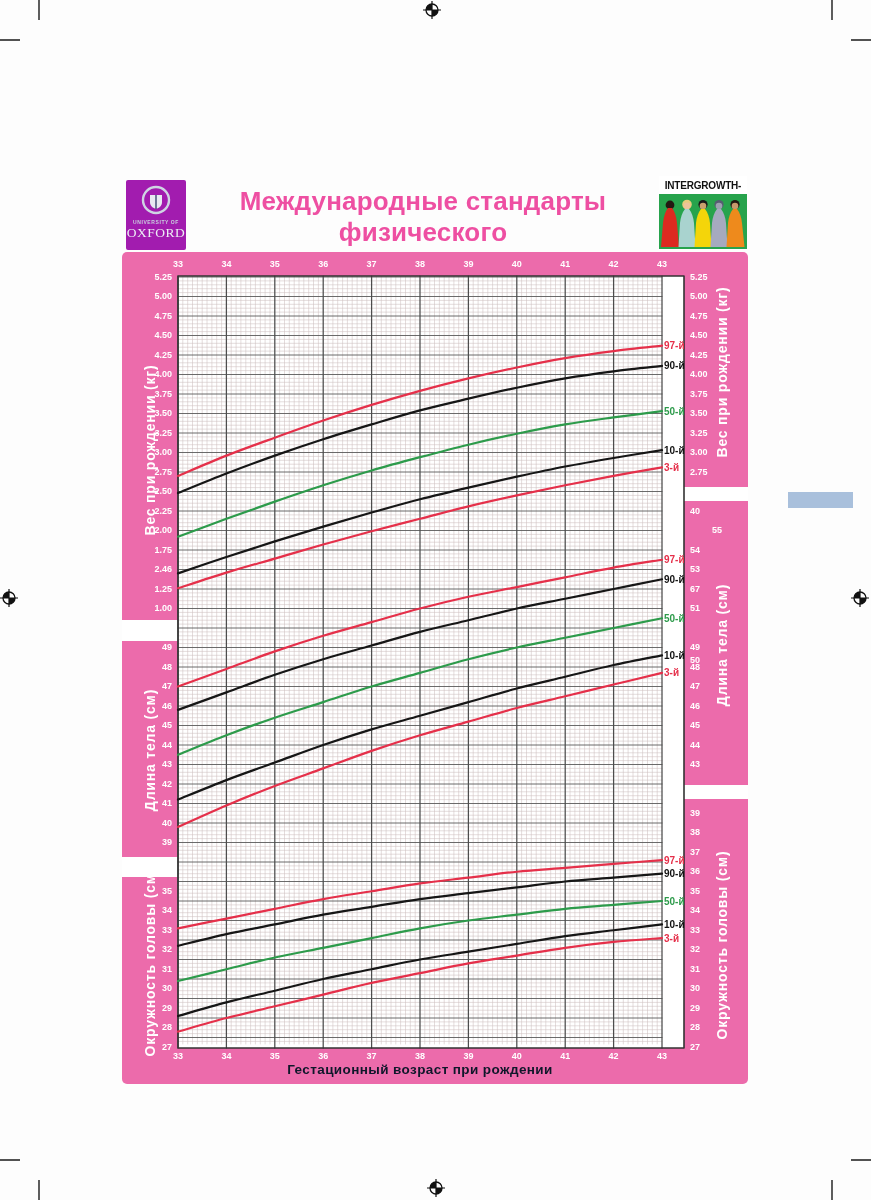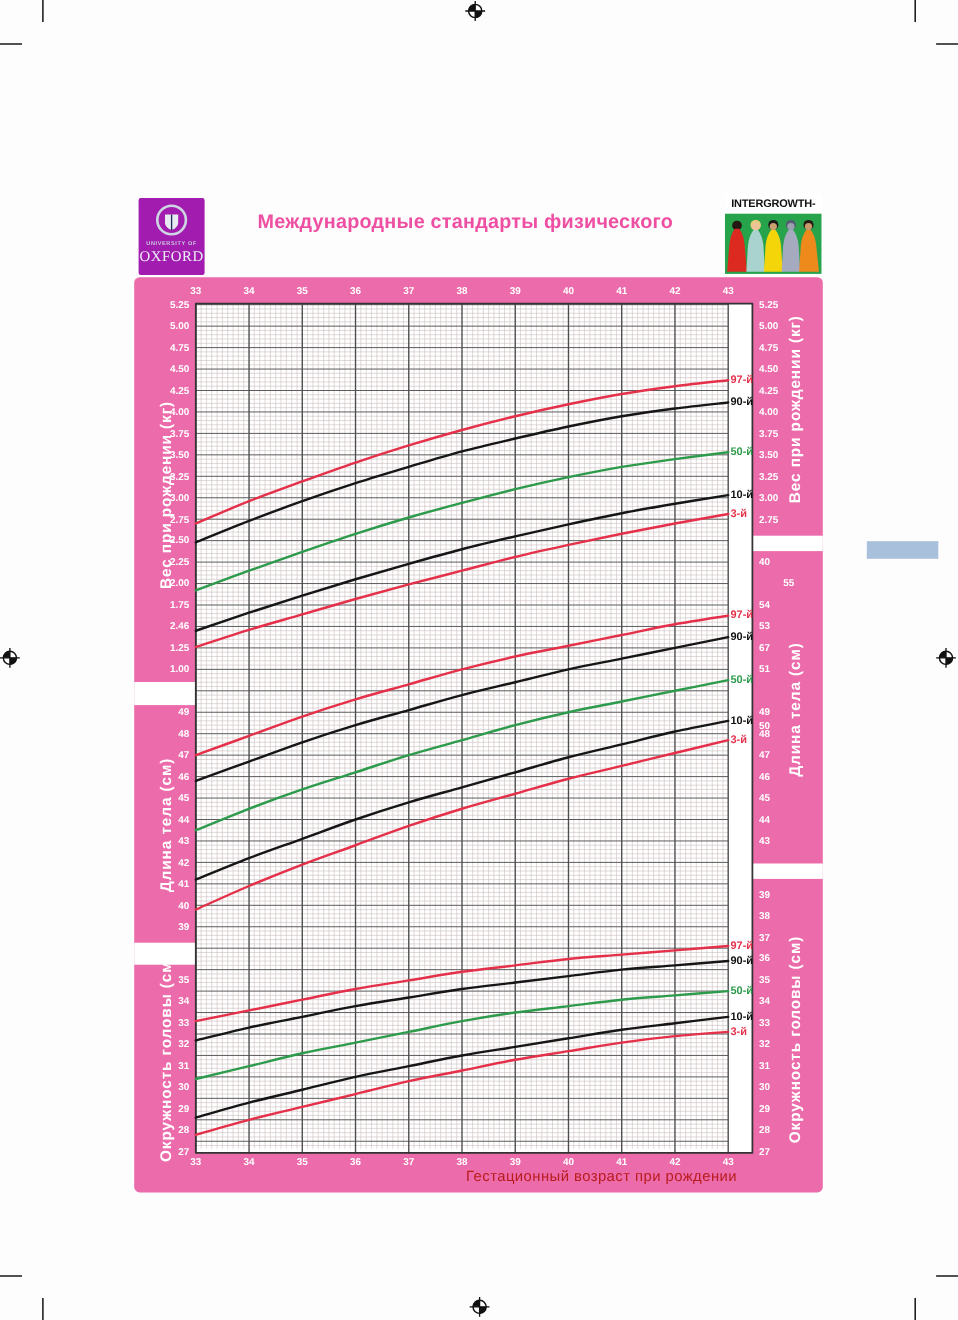--- a/index.html
+++ b/index.html
@@ -8,21 +8,21 @@
   svg.overlay{position:absolute;left:0;top:0;width:871px;height:1200px;pointer-events:none;}
 
   
   .oxford{position:absolute;left:126px;top:180px;width:60px;height:70px;border-radius:2px;}
   .oxford .crest{position:absolute;left:50%;top:3px;transform:translateX(-50%);}
   .oxuni{position:absolute;top:39px;left:0;right:0;text-align:center;font-size:5px;
          letter-spacing:.6px;color:#c9cfdf;font-weight:bold;}
   .oxname{position:absolute;top:45px;left:0;right:0;text-align:center;
           font-family:"Liberation Serif",serif;font-size:13.5px;color:#eceef5;letter-spacing:.5px;}
   .title{position:absolute;left:192px;top:186px;width:462px;text-align:center;
-         font-weight:bold;font-size:18px;line-height:31px;letter-spacing:.2px;}
+         font-weight:bold;font-size:26px;line-height:31px;letter-spacing:.2px;}
   .iglogo{position:absolute;left:659px;top:176px;width:88px;height:74px;background:#fff;}
   .igname{font-size:10px;font-weight:bold;text-align:center;height:18px;line-height:19px;
           color:#111;letter-spacing:-0.2px;}
   .igname sup{font-size:6px;}
   .igart{display:block;width:88px;height:55px;}
 
   
   .chartblock{position:absolute;left:122px;top:252px;width:626px;height:832px;border-radius:5px;}
   .cut{position:absolute;background:#ffffff;}
   .gridbg{left:56px;top:24px;width:506px;height:772px;}
@@ -32,22 +32,22 @@
   .rgap2{left:562px;top:533px;width:64px;height:14px;}
 
   #labels{position:absolute;left:0;top:0;width:871px;height:1200px;pointer-events:none;}
   .lbl{position:absolute;color:#fff;font-weight:bold;font-size:9px;line-height:11px;}
   .tickL{text-align:right;}
   .tickR{text-align:left;}
   .wk{text-align:center;}
   .pct{position:absolute;font-size:10px;font-weight:bold;line-height:11px;}
   .vtitle{position:absolute;color:#fff;font-size:14px;font-weight:600;white-space:nowrap;
           transform:translate(-50%,-50%) rotate(-90deg);letter-spacing:.8px;}
-  .xtitle{position:absolute;left:170px;top:1062px;width:500px;text-align:right;color:#b91c1c;
-          font-size:13.5px;font-weight:400;letter-spacing:.4px;}
+  .xtitle{position:absolute;left:170px;top:1062px;width:500px;text-align:center;color:#0f172a;
+          font-size:13.5px;font-weight:700;letter-spacing:.4px;}
   .bluerect{position:absolute;left:788px;top:492px;width:65px;height:16px;}
 </style>
 </head>
 <body>
 
 <div class="page">
 
   <svg class="overlay">
     <path d="M39 0 V20 M0 40 H20 M832 0 V20 M851 40 H871 M39 1200 V1180 M0 1160 H20 M832 1200 V1180 M851 1160 H871" stroke="#1a1a1a" stroke-width="1.4" fill="none"></path>
     <g transform="translate(432,10)">

